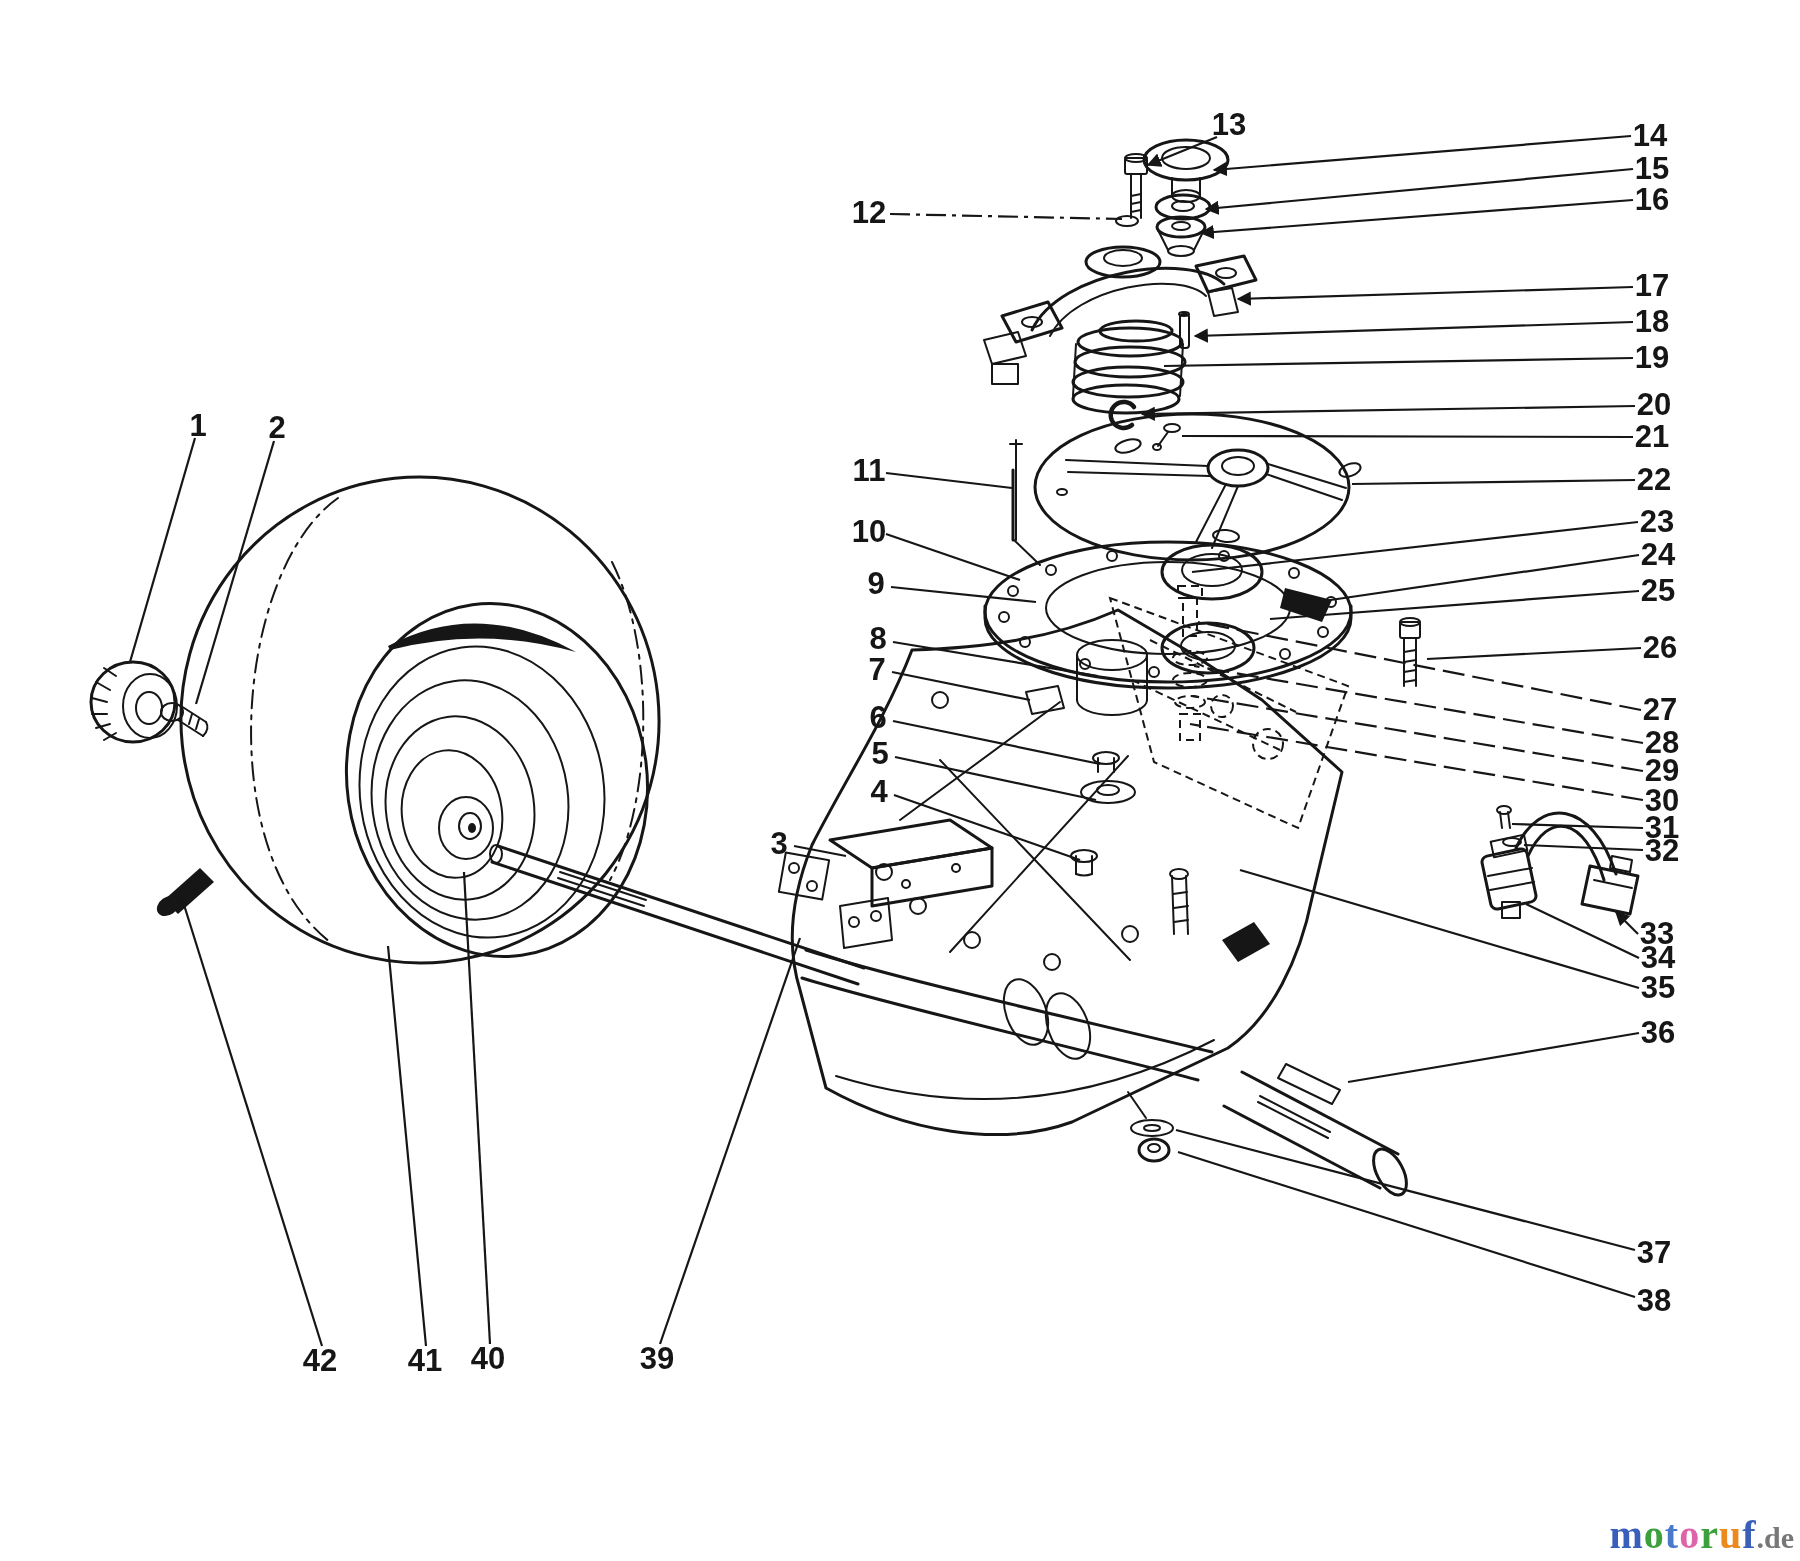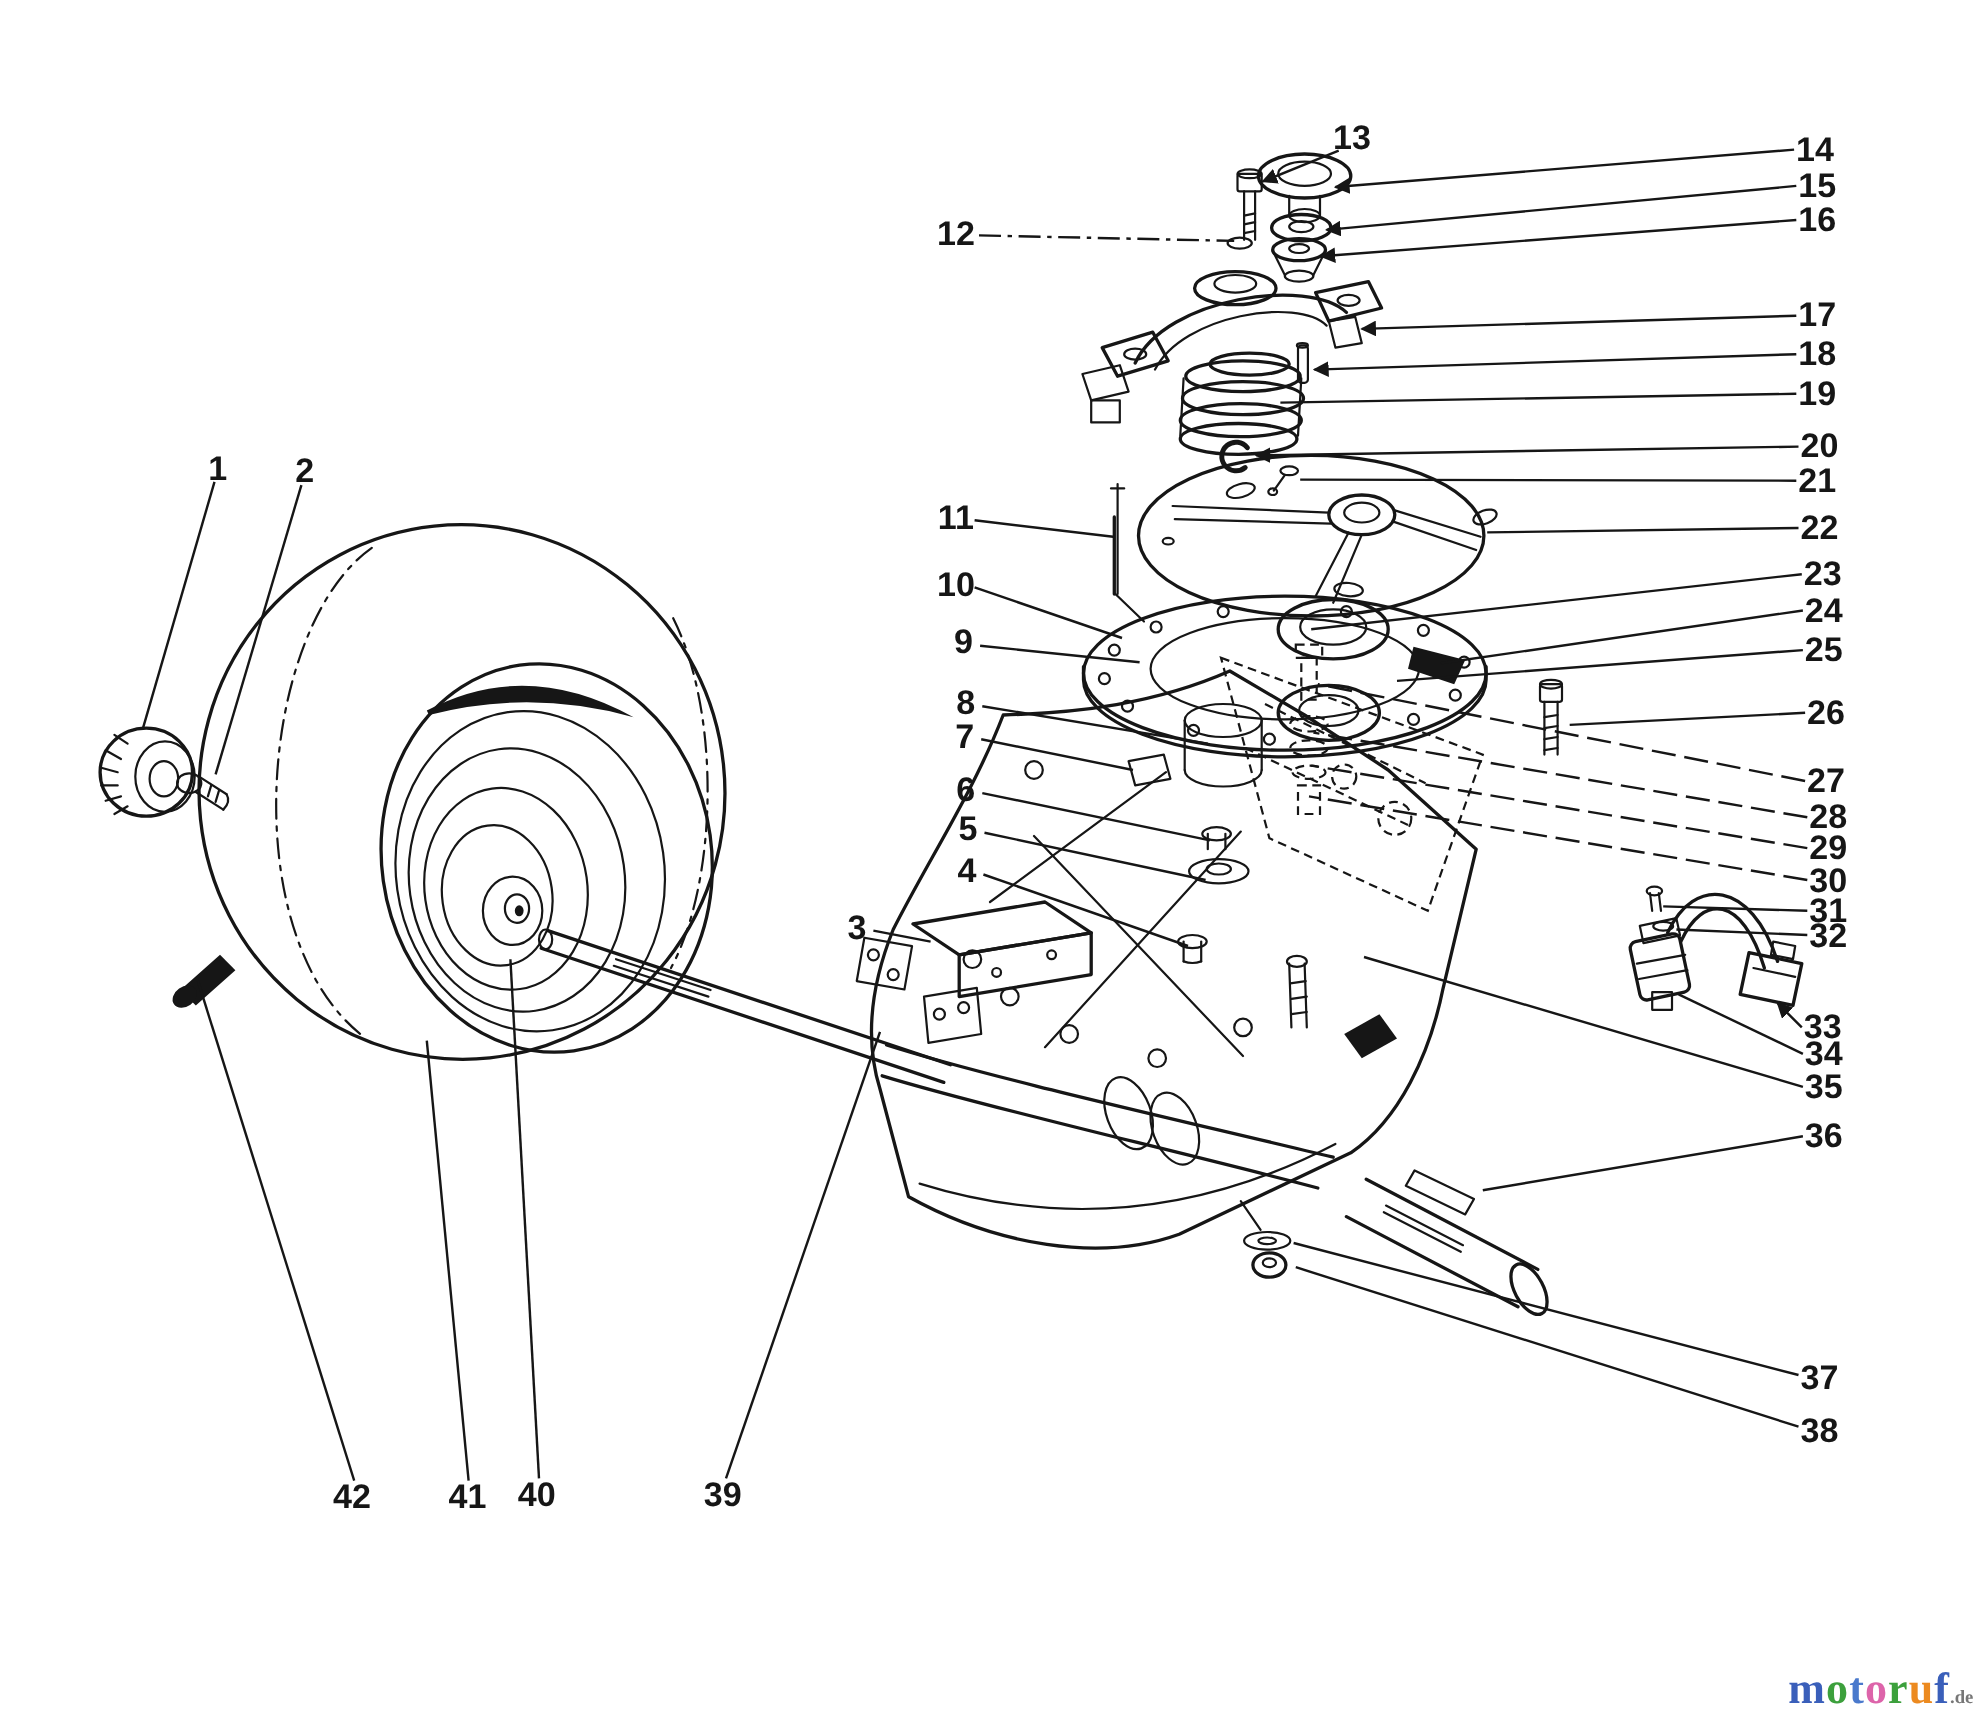--- a/index.html
+++ b/index.html
@@ -23,21 +23,21 @@
     font-weight:700;font-size:31px;fill:#161616;
     text-anchor:middle;
   }
   .watermark{
     position:absolute;right:6px;bottom:6px;
     font-family:"Liberation Serif",serif;
     font-weight:700;font-size:40px;line-height:1;
     letter-spacing:1px;white-space:nowrap;
   }
   .watermark .wm-suffix{
-    font-size:17px;font-weight:700;letter-spacing:0;
+    font-size:30px;font-weight:700;letter-spacing:0;
   }
 </style>
 </head>
 <body>
 
 <div class="stage">
 
   <svg id="diagram" class="diagram" width="1800" height="1561" viewBox="0 0 1800 1561">
     <defs>
       <marker id="arrow" viewBox="0 0 10 10" refX="9" refY="5" markerWidth="6.5" markerHeight="6.5" orient="auto">

